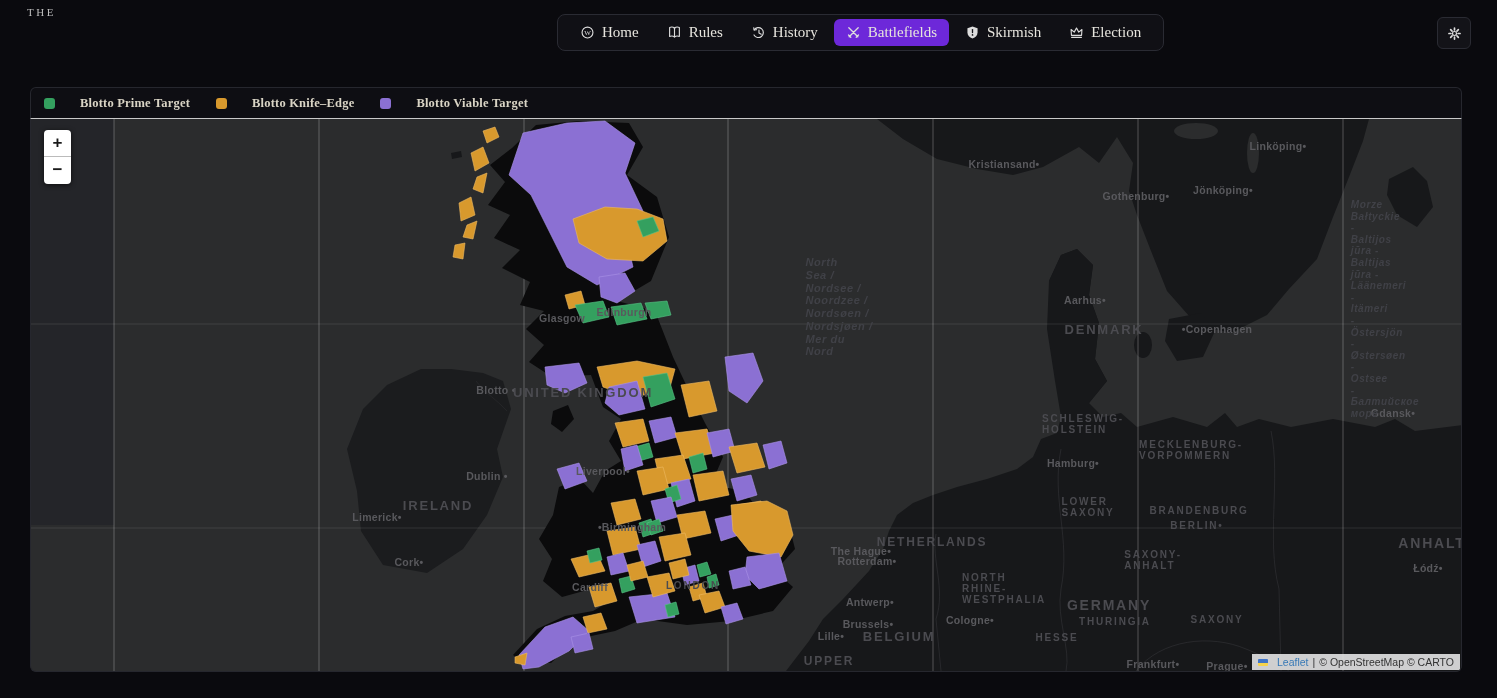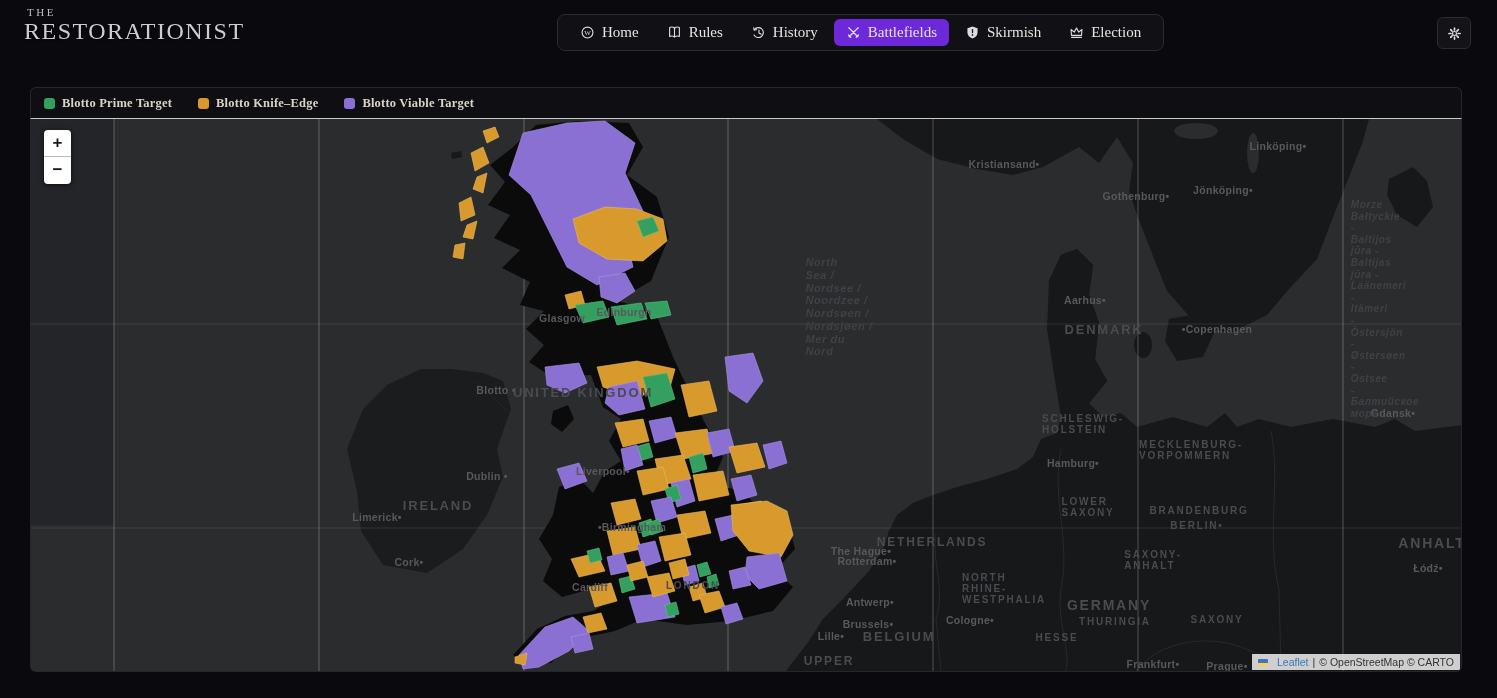--- a/index.html
+++ b/index.html
@@ -16,21 +16,21 @@
             font-size:15px;cursor:pointer;white-space:nowrap;}
   .nav-item.active{background:#6d28d9;}
   .nav-item svg{display:block;}
   .icon{stroke:#ddd;fill:none;stroke-width:1.2;stroke-linecap:round;stroke-linejoin:round;}
   .gear-btn{position:absolute;right:26px;top:17px;width:32px;height:30px;border:1px solid #2a2b33;
             background:#131318;border-radius:6px;display:flex;align-items:center;justify-content:center;cursor:pointer;}
   
   .stage{position:absolute;left:30px;top:87px;width:1432px;}
   .legend{height:31px;background:#0e0e13;border:1px solid #26272e;border-bottom:none;
           border-radius:6px 6px 0 0;display:flex;align-items:center;gap:26px;padding:0 13px;box-sizing:border-box;}
-  .legend-item{display:flex;align-items:center;gap:7px;font-size:12.5px;font-weight:bold;color:#d9d4c5;letter-spacing:.2px;}
+  .legend-item{display:flex;align-items:center;gap:25px;font-size:12.5px;font-weight:bold;color:#d9d4c5;letter-spacing:.2px;}
   .swatch{width:11px;height:11px;border-radius:3px;display:inline-block;}
   
   .map{position:relative;height:552px;background:#2b2c2d;border:1px solid #26272e;border-top:1px solid #c9c9c9;
        border-radius:0 0 6px 6px;overflow:hidden;cursor:grab;}
   .map svg.layer{position:absolute;left:0;top:0;width:1432px;height:552px;}
   .base{z-index:1;} #map-labels{position:absolute;inset:0;z-index:3;} .choro{z-index:4;}
   .landmass{fill:#17181a;} .ire{fill:#1b1c1e;} .lake{fill:#2b2c2d;}
   .grid{stroke:rgba(255,255,255,.26);stroke-width:1;} .gridh{stroke:rgba(255,255,255,.10);}
   .adm{stroke:#3e3f43;fill:none;opacity:.55;stroke-width:.8;}
   .riv{stroke:#222325;fill:none;opacity:.8;stroke-width:.8;}
@@ -58,21 +58,20 @@
   .flag{width:10px;height:7px;display:inline-block;background:linear-gradient(#3f74c9 50%,#f6d34c 50%);border-radius:1px;}
 </style>
 </head>
 <body>
 
 <div class="page">
 
   <div class="header">
     <div class="logo">
       <span class="pre">The</span>
-      <span class="main">Restorationist</span>
     </div>
 
     <nav class="nav">
       <div class="nav-item">
         <svg class="icon" width="15" height="15" viewBox="0 0 16 16">
             <circle cx="8" cy="8" r="5.8"></circle>
             <text x="8" y="10.8" font-size="7.5" fill="#ddd" stroke="none" text-anchor="middle" font-family="Liberation Serif,serif">W</text>
           </svg>
         <span>Home</span>
       </div>

